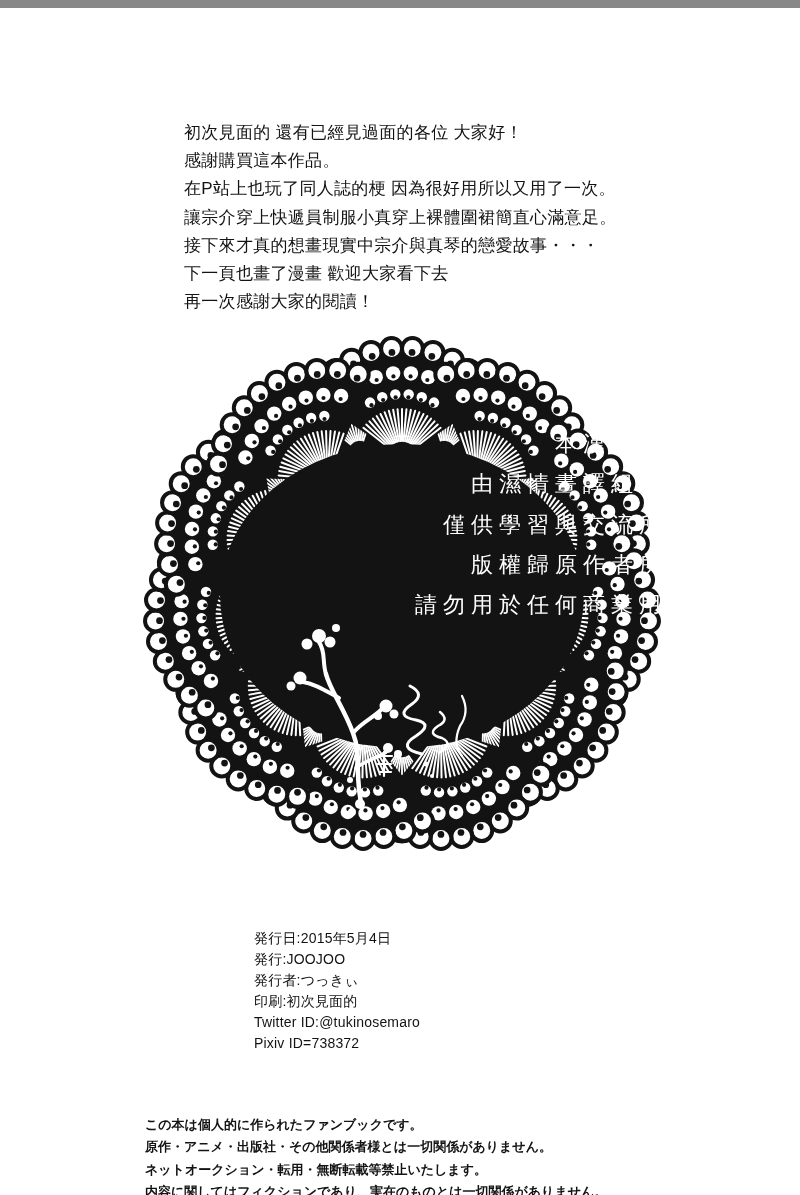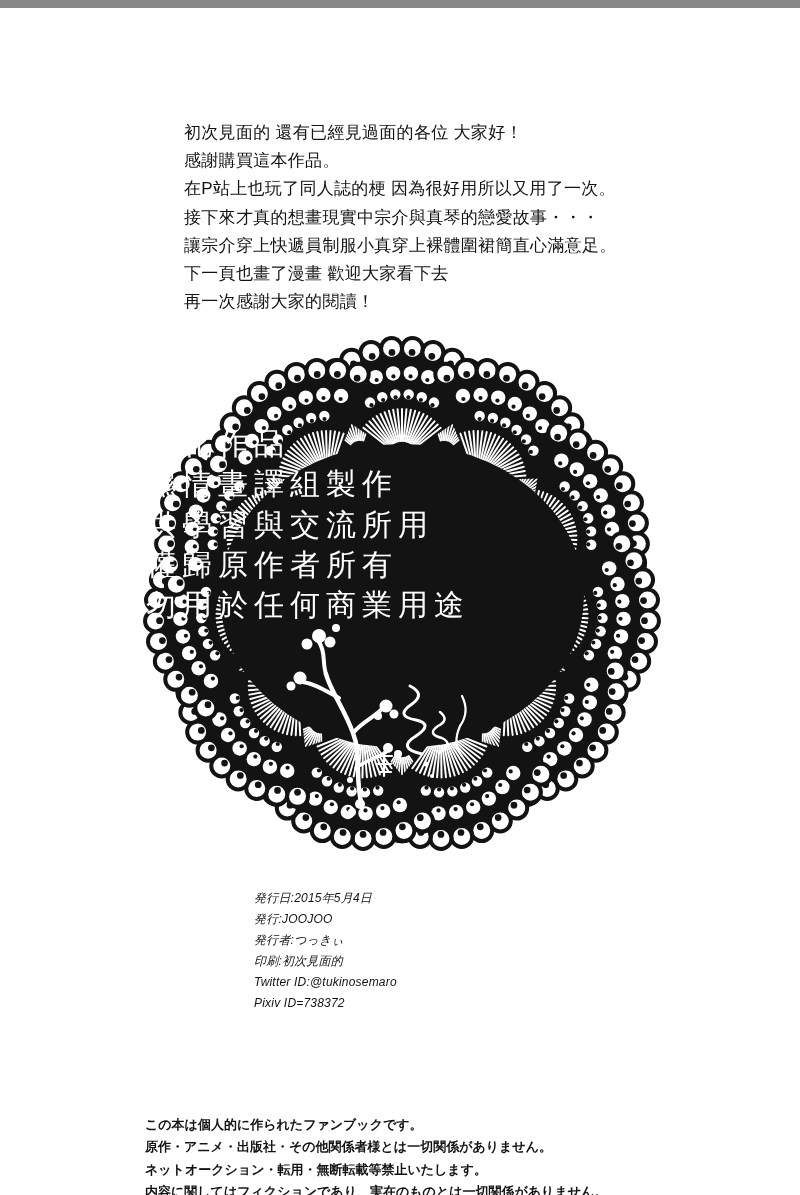--- a/index.html
+++ b/index.html
@@ -12,48 +12,47 @@
   }
   .intro {
     position:absolute; left:184px; top:111px; width:560px;
     font-size:17px; line-height:28.2px; letter-spacing:0.3px;
     white-space:nowrap;
   }
   .doily-wrap { position:absolute; left:110px; top:320px; width:585px; height:540px; }
   .doily-wrap svg { position:absolute; left:0; top:0; }
   .doily-text {
     position:absolute; left:0; top:96px; width:100%;
-    text-align:left; color:var(--paper);
-    font-size:30px; line-height:40.3px; letter-spacing:6px; font-weight:500;
+    text-align:right; color:var(--paper);
+    font-size:22px; line-height:40.3px; letter-spacing:6px; font-weight:500;
     white-space:nowrap;
   }
   .pub {
-    position:absolute; left:254px; top:880px; width:420px;
-    font-size:12px; line-height:21px; letter-spacing:0.2px;
+    position:absolute; left:254px; top:920px; width:420px;
+    font-size:14px; line-height:21px; letter-spacing:0.2px;
     white-space:nowrap;
-    font-style:italic;
   }
   .disclaimer {
     position:absolute; left:145px; top:1106px; width:620px;
     font-size:13px; font-weight:bold; line-height:22.4px;
     white-space:nowrap;
   }
   .line { white-space:nowrap; }
 </style>
 </head>
 <body>
 
 <div class="page">
 
   <div class="intro">
       <div class="line">初次見面的 還有已經見過面的各位 大家好！</div>
       <div class="line">感謝購買這本作品。</div>
       <div class="line">在P站上也玩了同人誌的梗 因為很好用所以又用了一次。</div>
+      <div class="line">讓宗介穿上快遞員制服小真穿上裸體圍裙簡直心滿意足。</div>
       <div class="line">接下來才真的想畫現實中宗介與真琴的戀愛故事・・・</div>
-      <div class="line">讓宗介穿上快遞員制服小真穿上裸體圍裙簡直心滿意足。</div>
       <div class="line">下一頁也畫了漫畫 歡迎大家看下去</div>
       <div class="line">再一次感謝大家的閱讀！</div>
     </div>
 
   <div class="doily-wrap">
     <svg id="doily-svg" width="585" height="540" viewBox="0 0 585 540">
         <circle cx="292" cy="268" r="186" fill="#131313"></circle>
         <path d="M334.2598835262145,124.0760539578254 L304.02528835424334,47.85355560735789 A82,82 0 0 1 400.9038373450604,76.29966418848929 Z" fill="#131313"></path>
         <circle cx="309.0657894319746" cy="39.75964023682687" r="8" fill="#ffffff" stroke="#131313" stroke-width="3.2"></circle>
         <circle cx="310.21097552716736" cy="43.592204496872256" r="2.56" fill="#131313"></circle>

